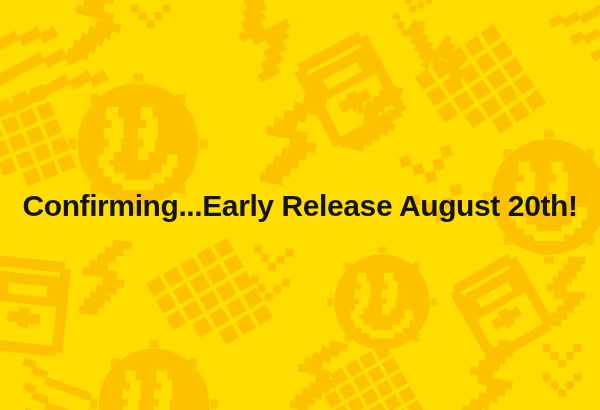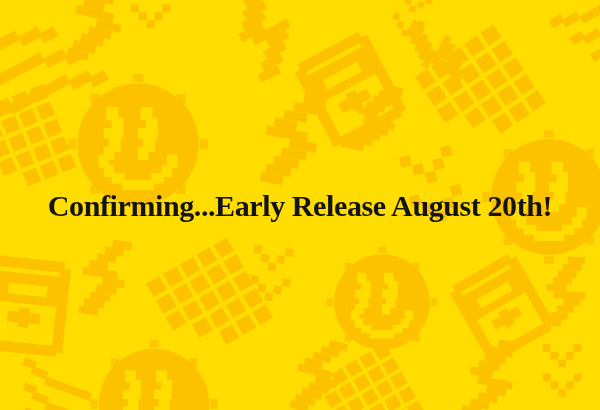--- a/index.html
+++ b/index.html
@@ -26,21 +26,21 @@
     position: absolute;
     left: 0;
     top: 186px;
     width: 600px;
     height: 40px;
     display: flex;
     align-items: center;
     justify-content: center;
   }
   #headline-text {
-    font-family: Liberation Serif, serif;
+    font-family: Liberation Sans, sans-serif;
     font-weight: bold;
     font-size: 30px;
     line-height: 34px;
     letter-spacing: -0.4px;
     color: #141414;
     white-space: nowrap;
     text-align: left;
   }
 </style>
 </head>

